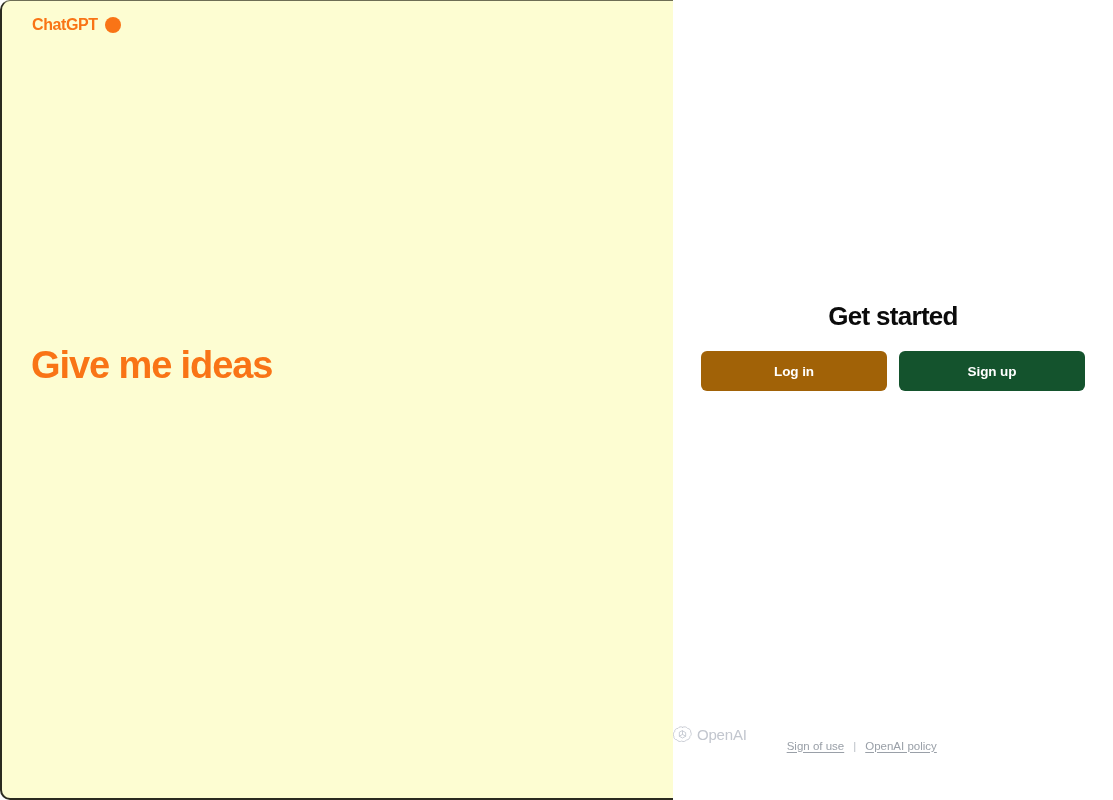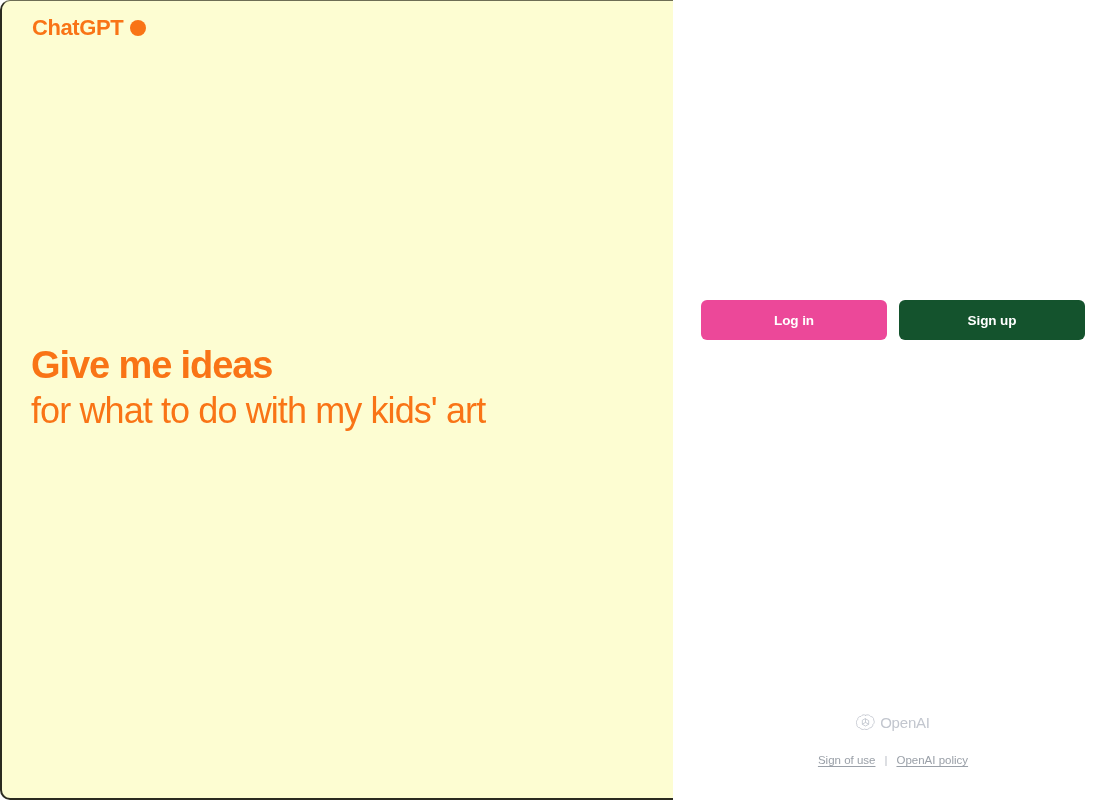--- a/index.html
+++ b/index.html
@@ -37,21 +37,21 @@
 
   .brand {
     position: absolute;
     top: 16px;
     left: 30px;
     display: flex;
     align-items: center;
     gap: 7px;
   }
   .brand-word {
-    font-size: 22px;
+    font-size: 16px;
     font-weight: bold;
     color: #f97416;
     letter-spacing: -0.4px;
     line-height: 1;
   }
   .brand-dot {
     width: 16px;
     height: 16px;
     border-radius: 50%;
     background: #f97416;
@@ -120,32 +120,32 @@
     color: #ffffff;
     font-family: "Liberation Sans", sans-serif;
     font-size: 13.5px;
     font-weight: bold;
     letter-spacing: -0.1px;
     cursor: pointer;
     display: flex;
     align-items: center;
     justify-content: center;
   }
-  .auth-btn.login  { background: #ec4899; }
+  .auth-btn.login  { background: #a16207; }
   .auth-btn.signup { background: #14532d; }
 
   
   .footer {
     position: absolute;
     left: 0;
     right: 0;
     bottom: 34px;
     display: flex;
-    flex-direction: column;
-    align-items: center;
+    flex-direction: row;
+    gap: 40px;
   }
   .openai-mark {
     display: flex;
     align-items: center;
     gap: 5px;
     opacity: 1;
     margin-bottom: 22px;
   }
   .openai-mark svg { display: block; }
   .openai-word {
@@ -176,28 +176,28 @@
 
   <div class="left-panel">
 
     <div class="brand">
       <span class="brand-word">ChatGPT</span>
       <span class="brand-dot"></span>
     </div>
 
     <div class="headline">
       <div class="headline-line1">Give me ideas</div>
-      <div class="headline-line2">for what to do with my kids' art</div>
     </div>
 
   </div>
 
   <div class="right-panel">
 
     <div class="auth-block">
+      <div class="get-started">Get started</div>
 
       <div class="auth-buttons">
         <button class="auth-btn login">Log in</button>
         <button class="auth-btn signup">Sign up</button>
       </div>
     </div>
 
     <div class="footer">
 
       <div class="openai-mark">

